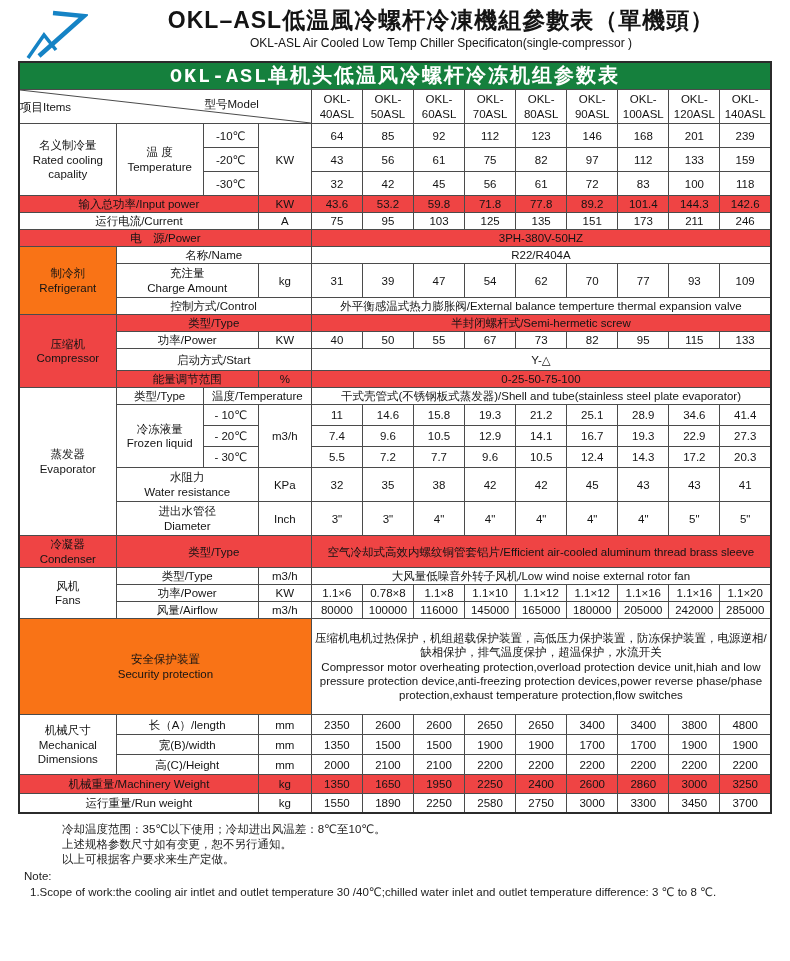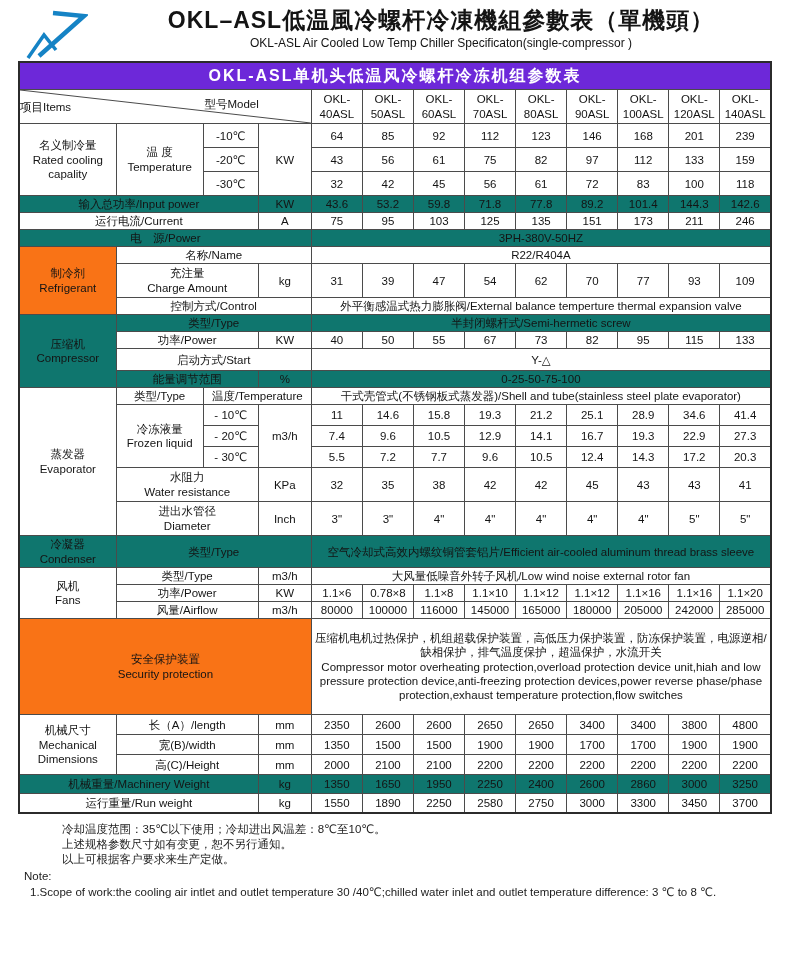--- a/index.html
+++ b/index.html
@@ -9,22 +9,22 @@
   
   .hdr{position:relative;padding:6px 0 4px 92px;text-align:center;}
   .logo{position:absolute;left:26px;top:6px;}
   .title-cn{font-size:23px;font-weight:bold;letter-spacing:1px;line-height:1.25;}
   .title-en{font-size:12px;line-height:1.3;margin-top:1px;}
 
   
   table.spec{border-collapse:collapse;table-layout:fixed;width:754px;margin:6px 0 0 18px;font-size:11.5px;border:2px solid #2b2b2b;}
   table.spec td{border:1px solid #4b4b4b;text-align:center;vertical-align:middle;padding:0 2px;line-height:1.25;}
   .pre{white-space:pre-line;}
-  .banner-td{background:#6d28d9;color:#fff;font-size:16px;font-weight:bold;letter-spacing:2px;height:26px;}
-  tr.shade td{background:#0f766e;margin-top:42px;}
+  .banner-td{background:#15803d;color:#fff;font-size:20px;font-weight:bold;letter-spacing:2px;height:26px;font-family:Liberation Mono, monospace;}
+  tr.shade td{background:#ef4444;margin-top:42px;}
   td.g{background:#f97316;}
   tr.r-header{height:34px;}
   tr.r-cool{height:24px;}
   tr.r-sm{height:17px;}
   tr.r-charge{height:34px;}
   tr.r-start{height:22px;}
   tr.r-frozen{height:21px;}
   tr.r-2l{height:34px;}
   tr.r-cond{height:32px;}
   tr.r-fan{height:17px;}

